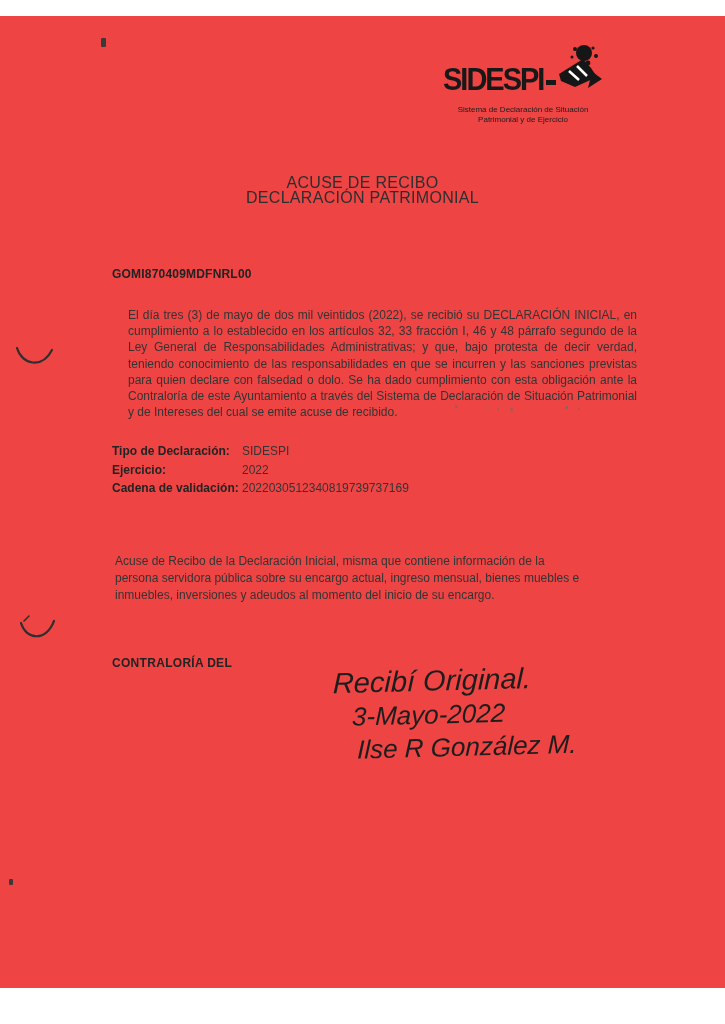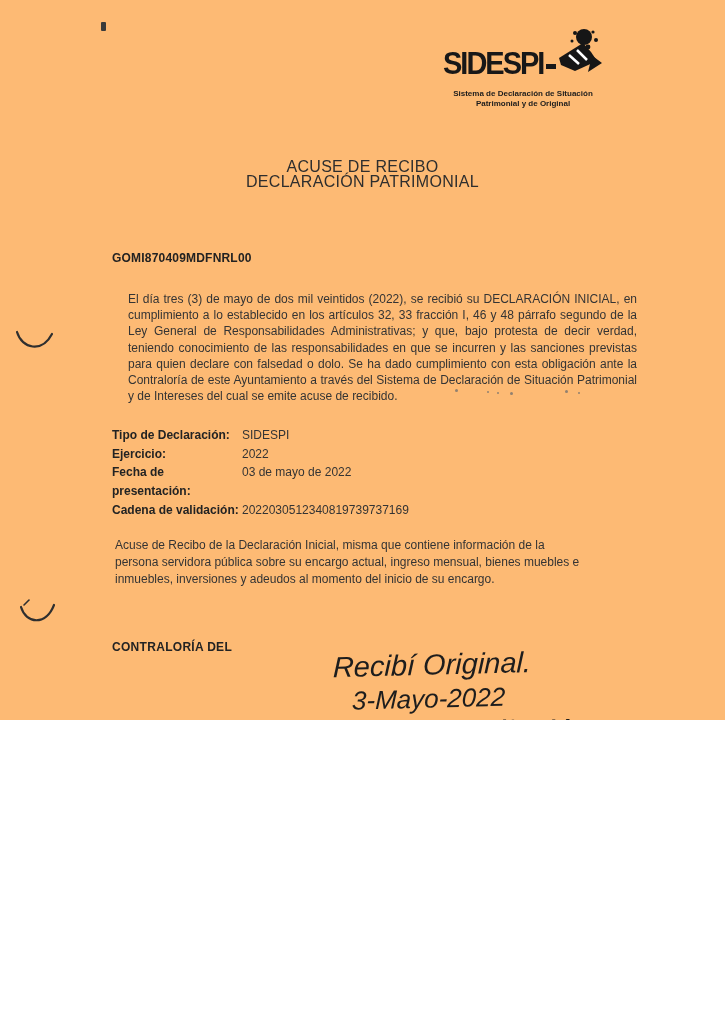--- a/index.html
+++ b/index.html
@@ -1,36 +1,37 @@
 <!DOCTYPE html>
 <html><head>
 <meta charset="utf-8">
 <style>
   html,body{margin:0;padding:0;background:#fff;}
   .page{
     position:relative;
-    width:725px;height:720px;
-    background:#fdba74;
+    width:725px;height:972px;
+    background:#ef4444;
     overflow:hidden;
     font-family:"Liberation Sans", sans-serif;
     color:#333;
+    margin-top:16px;
   }
   
   .logo{position:absolute;left:443px;top:42px;width:160px;}
   .logo-row{display:flex;align-items:center;}
   .logo-text{
     font-weight:bold;font-size:29px;letter-spacing:-2px;
     color:#181818;line-height:30px;
     transform:scaleY(1.05);
   }
   .logo-dash{width:10px;height:5px;background:#181818;margin:4px 1px 0 3px;}
   .logo-icon{margin-top:-14px;}
   .logo-subtitle{
     margin-top:3px;text-align:center;
-    font-weight:bold;font-size:8px;line-height:9.5px;
+    font-weight:normal;font-size:8px;line-height:9.5px;
     color:#1c1c1c;letter-spacing:0;
   }
   
   .title{
     position:absolute;left:0;top:160px;width:725px;
     text-align:center;font-size:16px;line-height:14.5px;
     color:#2e2e2e;letter-spacing:.3px;
   }
   
   .recipient{
@@ -100,21 +101,21 @@
           </g>
           <g stroke="#ffffff" stroke-width="2.5" fill="none">
             <polyline points="12,27 22,36"></polyline>
             <polyline points="20,22 30,32"></polyline>
           </g>
         </svg>
       </span>
     </div>
     <div class="logo-subtitle">
       <div>Sistema de Declaración de Situación</div>
-      <div>Patrimonial y de Original</div>
+      <div>Patrimonial y de Ejercicio</div>
     </div>
   </div>
 
   <div class="title">
     <div>ACUSE DE RECIBO</div>
     <div>DECLARACIÓN PATRIMONIAL</div>
   </div>
 
   <div class="recipient">
     <div>GOMI870409MDFNRL00</div>
@@ -123,24 +124,20 @@
   <div class="para1">El día tres (3) de mayo de dos mil veintidos (2022), se recibió su DECLARACIÓN INICIAL, en cumplimiento a lo establecido en los artículos 32, 33 fracción I, 46 y 48 párrafo segundo de la Ley General de Responsabilidades Administrativas; y que, bajo protesta de decir verdad, teniendo conocimiento de las responsabilidades en que se incurren y las sanciones previstas para quien declare con falsedad o dolo. Se ha dado cumplimiento con esta obligación ante la Contraloría de este Ayuntamiento a través del Sistema de Declaración de Situación Patrimonial y de Intereses del cual se emite acuse de recibido.</div>
 
   <div class="details">
     <div class="detail-row">
       <span class="detail-label">Tipo de Declaración:</span>
       <span class="detail-value">SIDESPI</span>
     </div>
     <div class="detail-row">
       <span class="detail-label">Ejercicio:</span>
       <span class="detail-value">2022</span>
-    </div>
-    <div class="detail-row">
-      <span class="detail-label">Fecha de presentación:</span>
-      <span class="detail-value">03 de mayo de 2022</span>
     </div>
     <div class="detail-row">
       <span class="detail-label">Cadena de validación:</span>
       <span class="detail-value">2022030512340819739737169</span>
     </div>
   </div>
 
   <div class="para2">Acuse de Recibo de la Declaración Inicial, misma que contiene información de la persona servidora pública sobre su encargo actual, ingreso mensual, bienes muebles e inmuebles, inversiones y adeudos al momento del inicio de su encargo.</div>
 
   <div class="office">CONTRALORÍA DEL</div>

